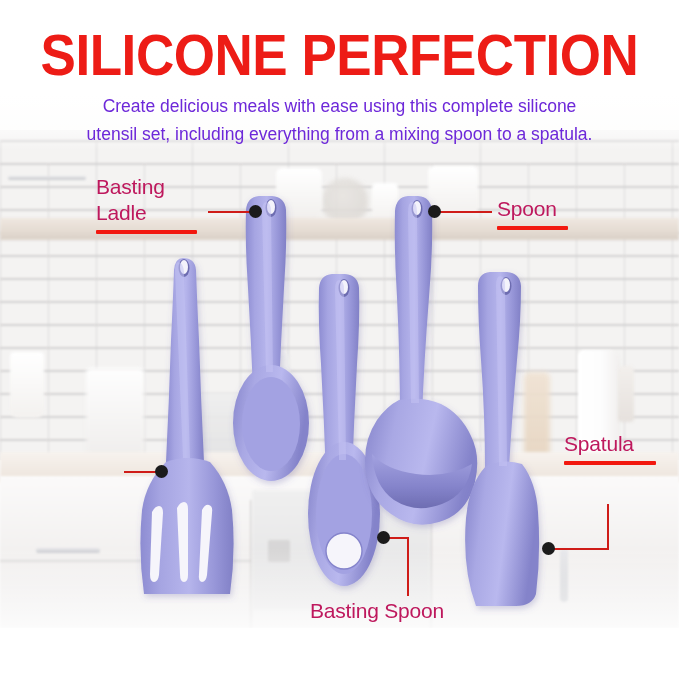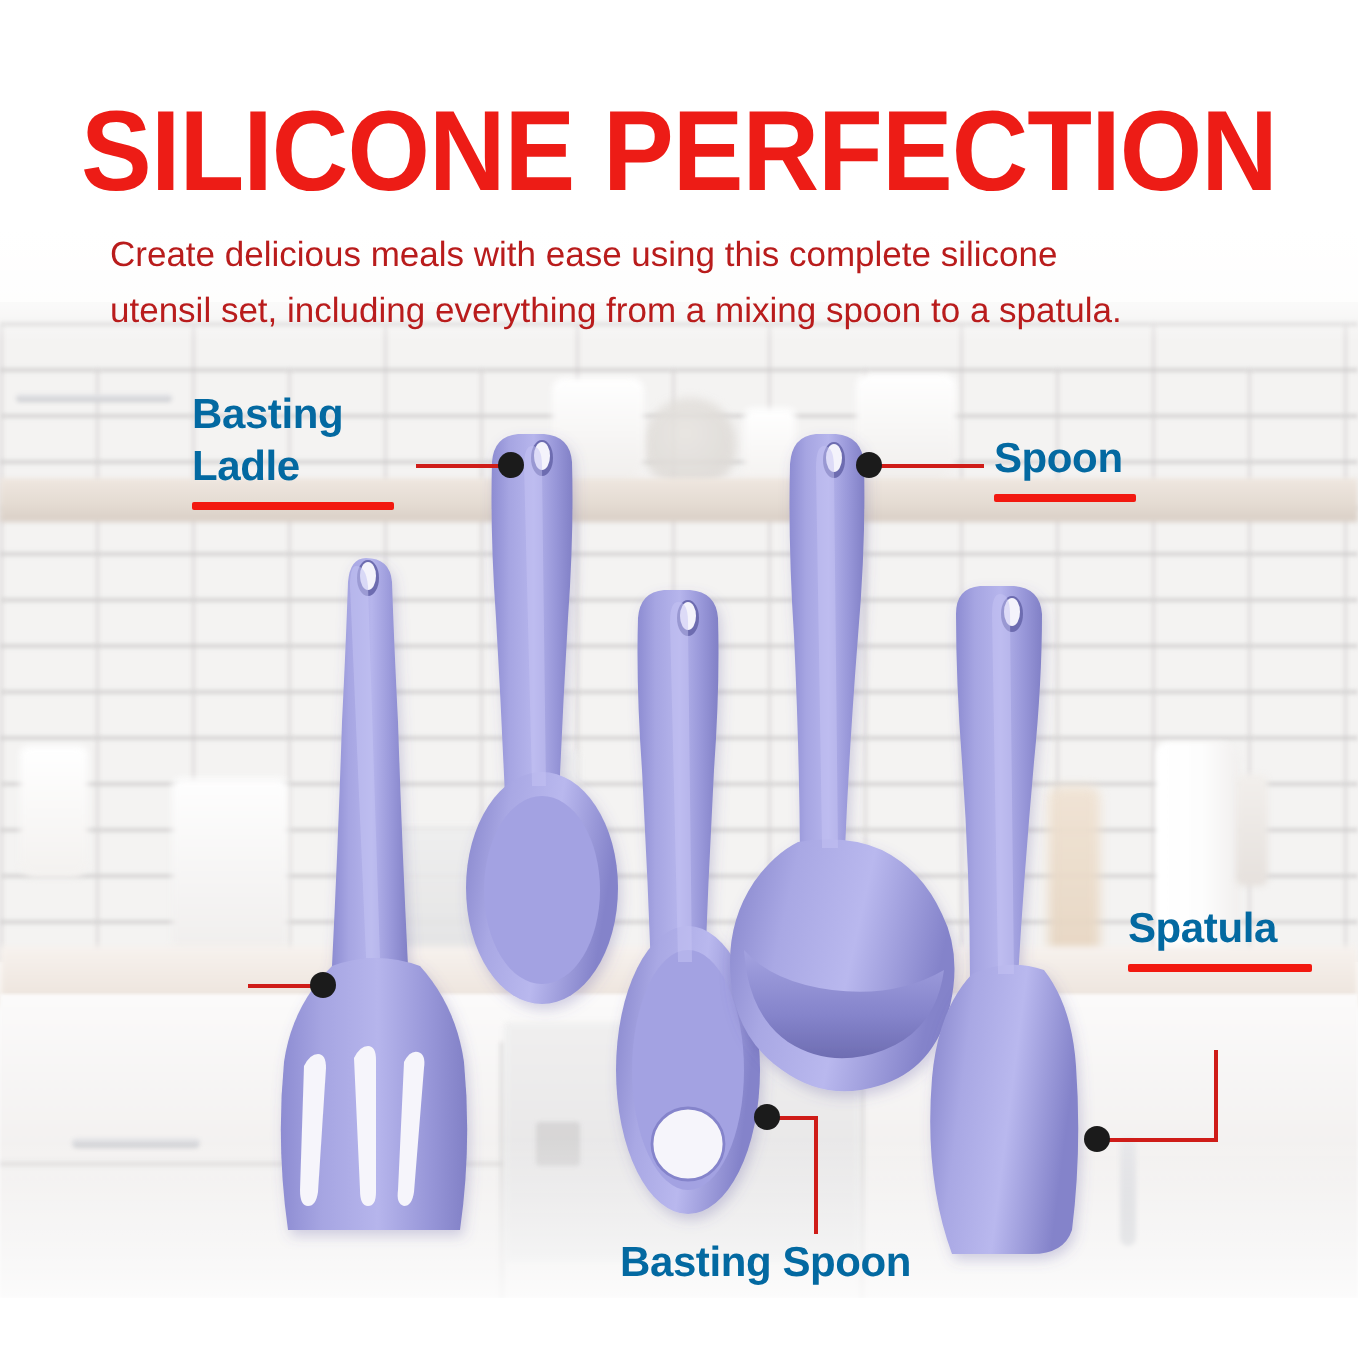--- a/index.html
+++ b/index.html
@@ -2,21 +2,21 @@
 <html><head>
 <meta charset="utf-8">
 <style>
   html,body{margin:0;padding:0;}
   body{
     width:679px;height:679px;overflow:hidden;
     background:#ffffff;
     font-family:"Liberation Sans",sans-serif;
     position:relative;
   }
-  #stage{position:relative;width:679px;height:628px;overflow:hidden;background:#fdfcfb;margin-top:21px;}
+  #stage{position:relative;width:679px;height:628px;overflow:hidden;background:#fdfcfb;}
 
   
   #bg{position:absolute;inset:0;overflow:hidden;}
   .bg-wall{
     position:absolute;left:0;right:0;top:130px;height:330px;
     background:#f4f3f2;
   }
   
   .tiles{
     position:absolute;left:0;right:0;top:140px;height:320px;
@@ -115,34 +115,34 @@
     font-family:"Liberation Sans",sans-serif;
     font-weight:bold;
     font-size:57px;
     line-height:58px;
     letter-spacing:-0.5px;
     color:#ed1c16;
     transform:scaleX(.93);
     white-space:nowrap;
   }
   #subtitle{
-    position:absolute;left:55px;right:55px;top:92px;
-    font-size:17.5px;line-height:28px;color:#b91c1c;
+    position:absolute;left:55px;right:55px;top:92px;text-align:center;
+    font-size:17.5px;line-height:28px;color:#6d28d9;
     font-family:"Liberation Sans",sans-serif;
   }
   #subtitle div{white-space:nowrap;}
 
   
   .callout{position:absolute;}
   .callout .txt{
     font-family:"Liberation Sans",sans-serif;
-    font-weight:bold;
+    font-weight:normal;
     font-size:21px;
     line-height:26px;
-    color:#0369a1;
+    color:#be185d;
     letter-spacing:-0.2px;
     white-space:nowrap;
   }
   .callout .rule{
     height:4px;background:#f2180f;margin-top:4px;border-radius:1px;
   }
   .lead{position:absolute;background:#cf1c18;}
   .lead.h{height:2px;}
   .lead.v{width:2px;}
   .dot{

